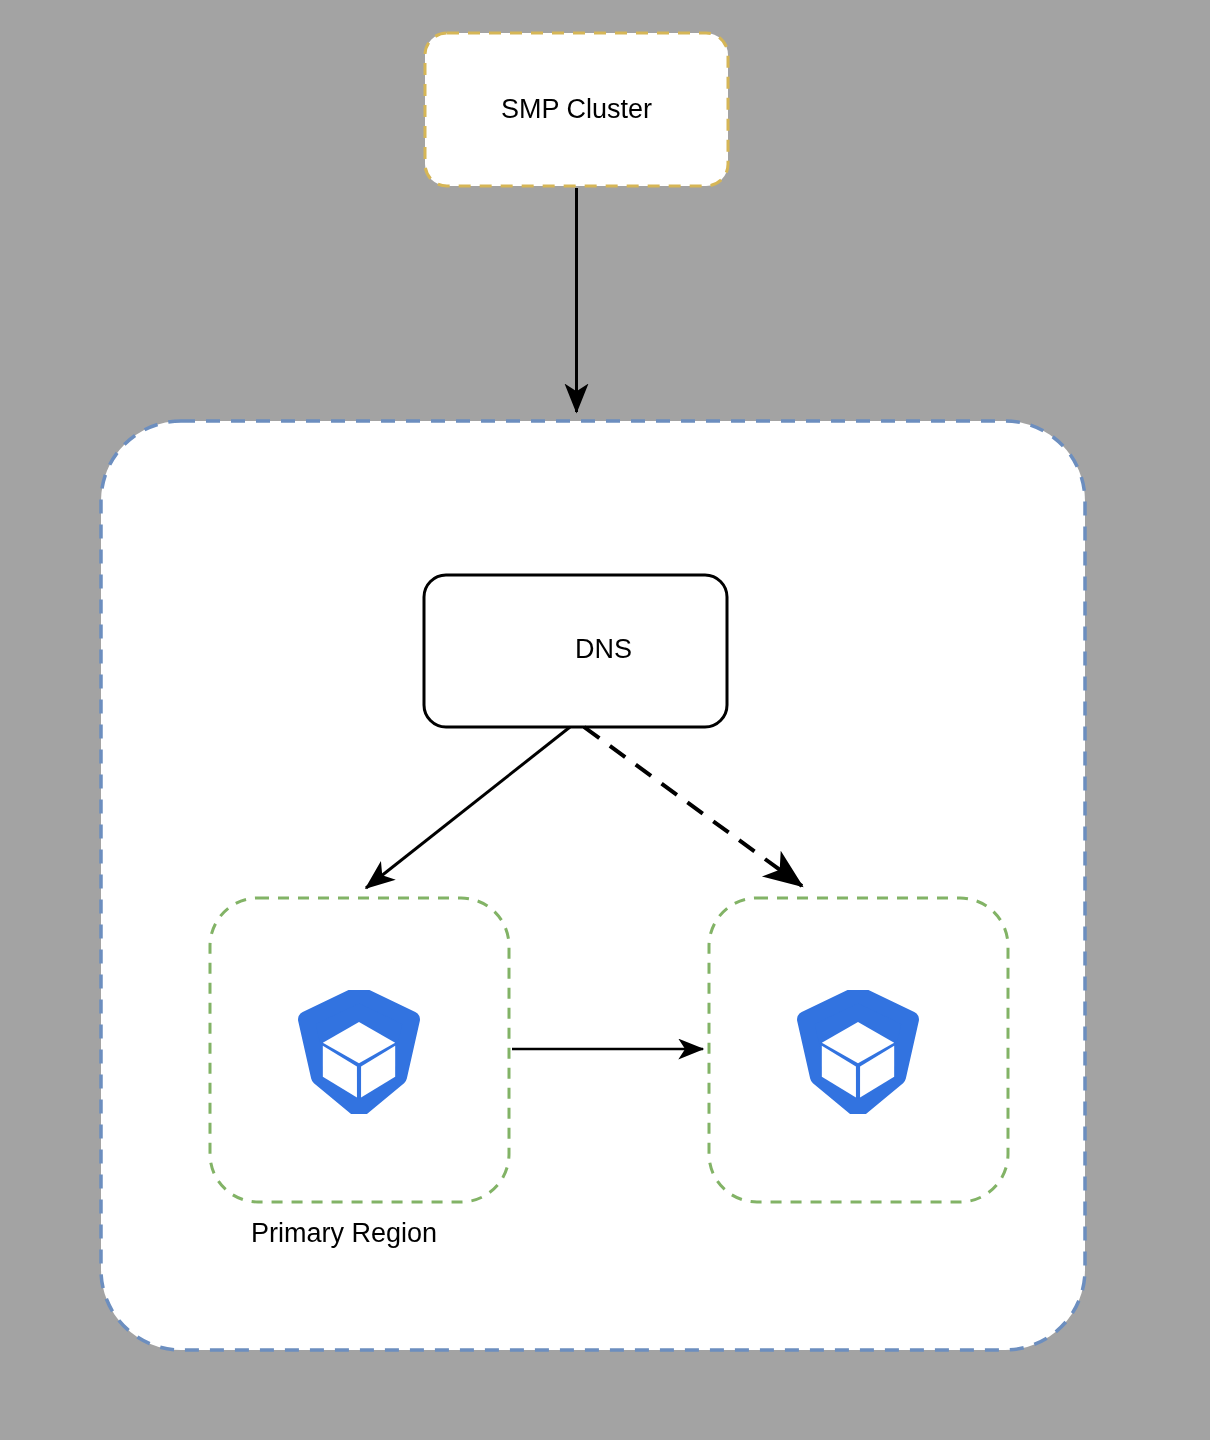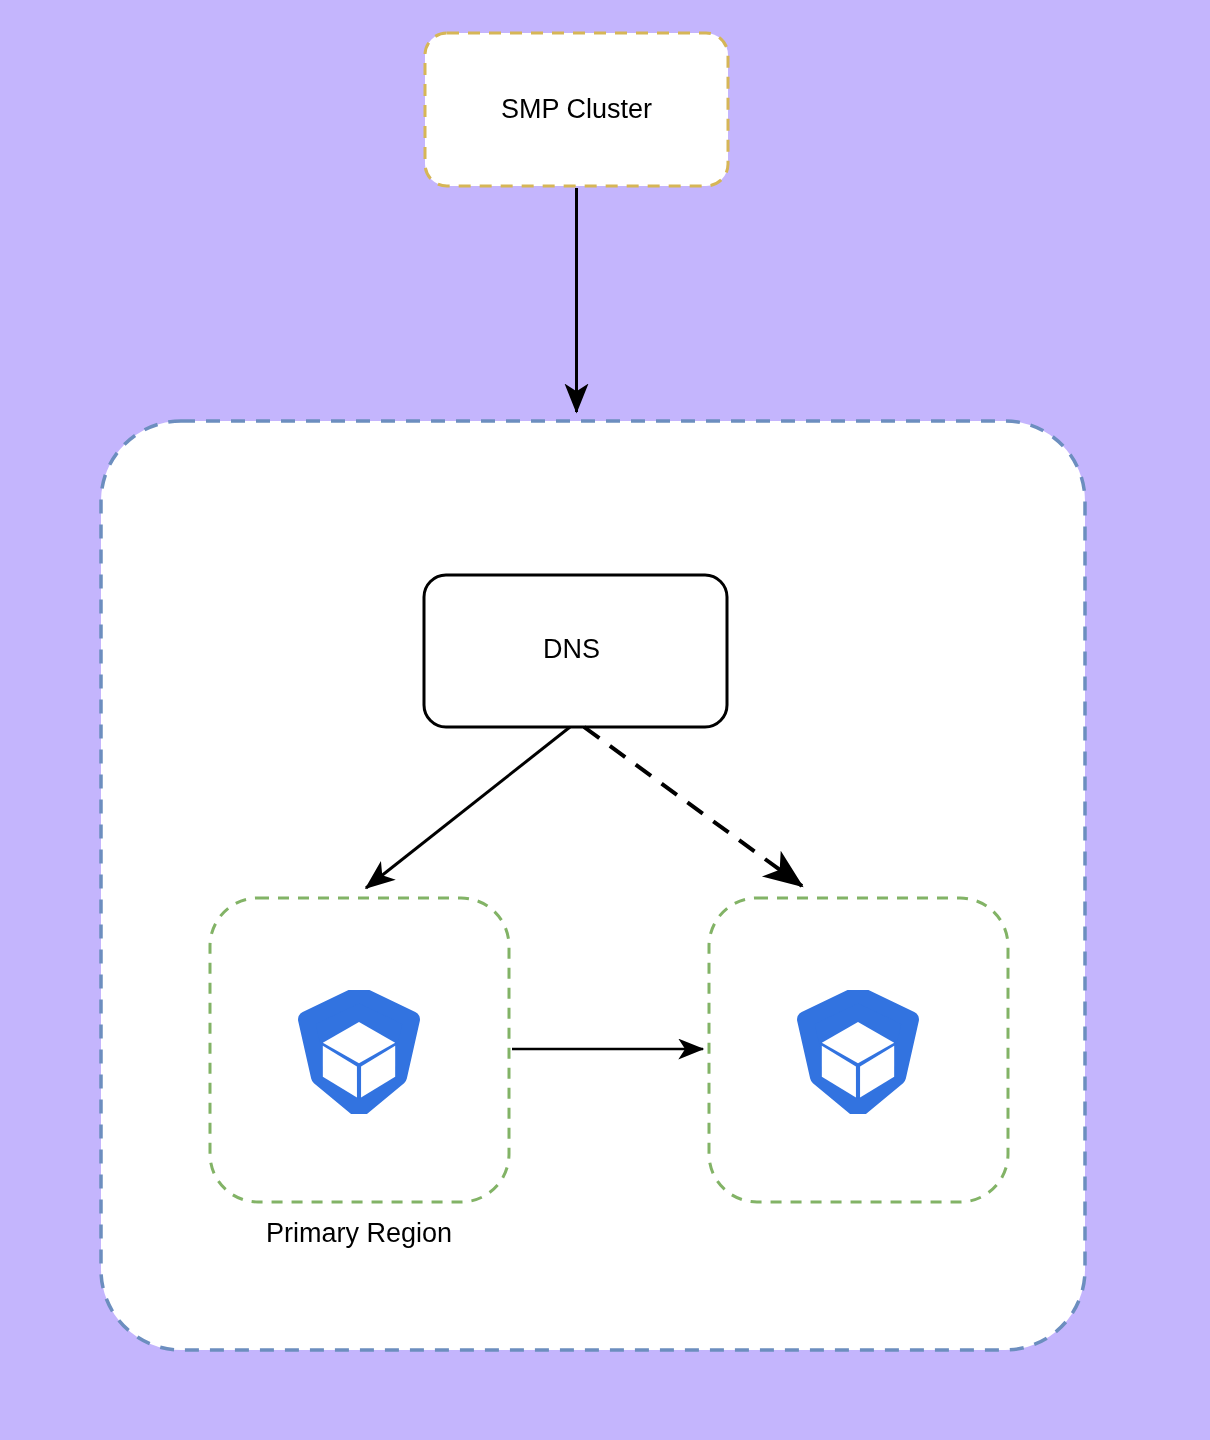--- a/index.html
+++ b/index.html
@@ -7,21 +7,21 @@
     padding: 0;
     background: #ffffff;
   }
   body {
     font-family: "Liberation Sans", sans-serif;
   }
   #canvas {
     position: relative;
     width: 1210px;
     height: 1440px;
-    background: #c4b5fd;
+    background: #a3a3a3;
     overflow: hidden;
   }
   
   #diagram-svg {
     position: absolute;
     left: 0;
     top: 0;
     width: 1210px;
     height: 1440px;
   }
@@ -34,28 +34,28 @@
     white-space: nowrap;
     pointer-events: none;
   }
   #smp-cluster-label {
     left: 425px;
     top: 94px;
     width: 303px;
     font-size: 27px;
   }
   #dns-label {
-    left: 408px;
+    left: 440px;
     top: 634px;
     width: 303px;
     font-size: 27px;
     padding-left: 12px;
   }
   #primary-region-label {
-    left: 209px;
+    left: 194px;
     top: 1218px;
     width: 300px;
     font-size: 27px;
   }
   #secondary-region-label {
     left: 708px;
     top: 1218px;
     width: 300px;
     font-size: 27px;
   }

